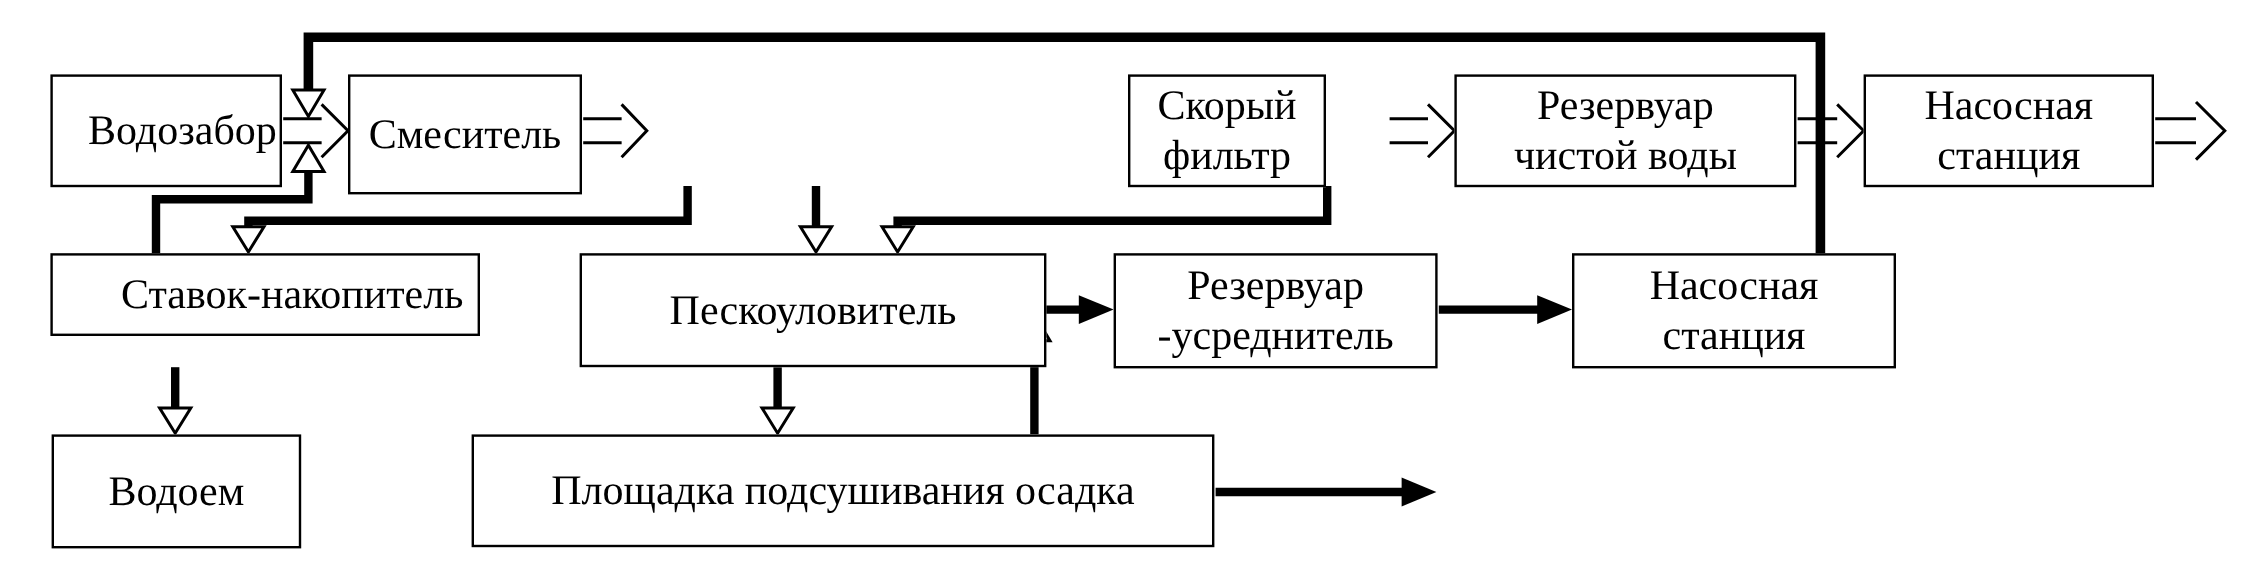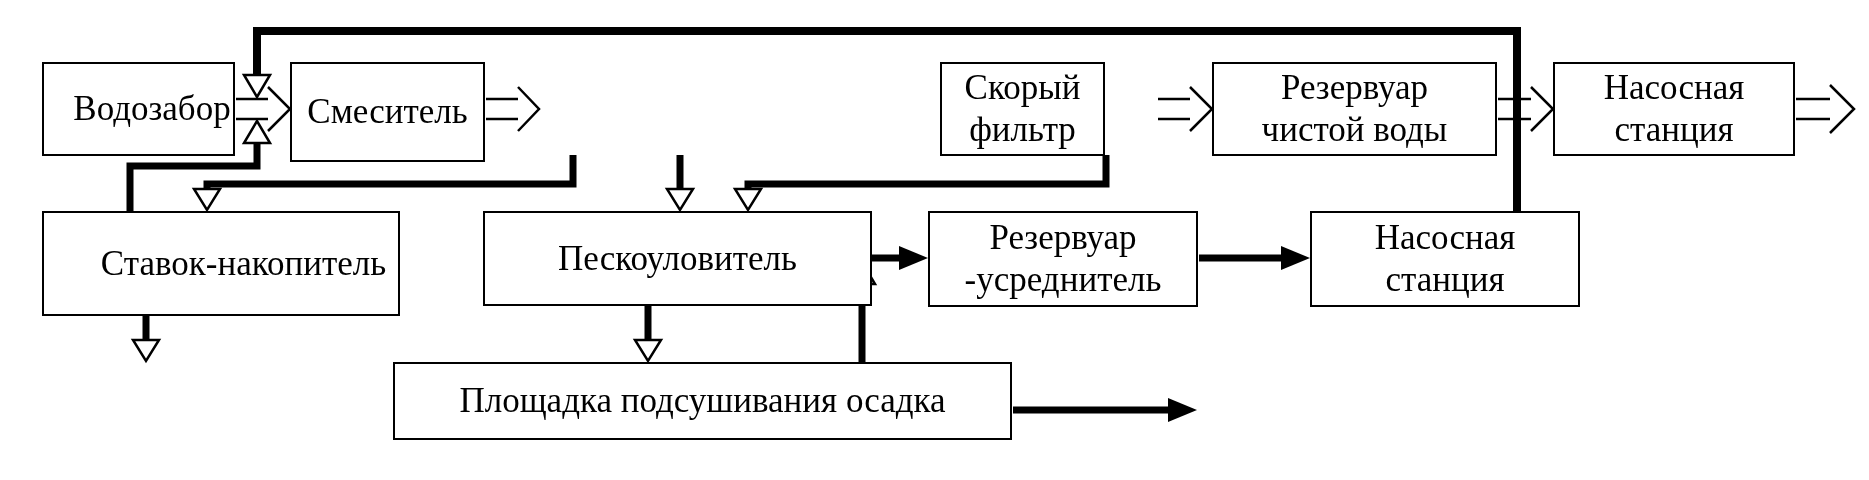--- a/index.html
+++ b/index.html
@@ -23,27 +23,27 @@
     z-index:2;
   }
   
   #n-vodozabor   {left:42px;  top:62px;  width:193px; height:94px;padding-left:27px;}
   #n-smesitel    {left:290px; top:62px;  width:195px; height:100px;}
   #n-otstoynik   {left:539px; top:62px;  width:400px; height:94px;}
   #n-filtr       {left:940px; top:62px;  width:165px; height:94px;}
   #n-rezervuar   {left:1212px;top:62px;  width:285px; height:94px;}
   #n-nasos1      {left:1553px;top:62px;  width:242px; height:94px;}
   
-  #n-stavok      {left:42px;  top:211px; width:358px; height:105px;padding-left:45px;}
+  #n-stavok      {left:42px;  top:211px; width:358px; height:69px;padding-left:45px;}
   #n-pesko       {left:483px; top:211px; width:389px; height:95px;}
   #n-usrednitel  {left:928px; top:211px; width:270px; height:96px;}
   #n-nasos2      {left:1310px;top:211px; width:270px; height:96px;}
   
   #n-vodoem      {left:43px;  top:362px; width:208px; height:95px;}
-  #n-ploshchadka {left:393px; top:362px; width:619px; height:78px;}
+  #n-ploshchadka {left:393px; top:362px; width:619px; height:94px;}
   #n-poligon     {left:1197px;top:362px; width:383px; height:95px;}
 </style>
 </head>
 <body>
 
 <div id="canvas">
 
   <svg id="edges" viewBox="0 0 1869 480" xmlns="http://www.w3.org/2000/svg">
 
     <g stroke="#000" stroke-width="2.5" fill="none">
@@ -117,15 +117,16 @@
   <div class="node" id="n-rezervuar">Резервуар
 чистой воды</div>
   <div class="node" id="n-nasos1">Насосная
 станция</div>
   <div class="node" id="n-stavok">Ставок-накопитель</div>
   <div class="node" id="n-pesko">Пескоуловитель</div>
   <div class="node" id="n-usrednitel">Резервуар
 -усреднитель</div>
   <div class="node" id="n-nasos2">Насосная
 станция</div>
+  <div class="node" id="n-vodoem">Водоем</div>
   <div class="node" id="n-ploshchadka">Площадка подсушивания осадка</div>
 
 </div>
 
 </body></html>

